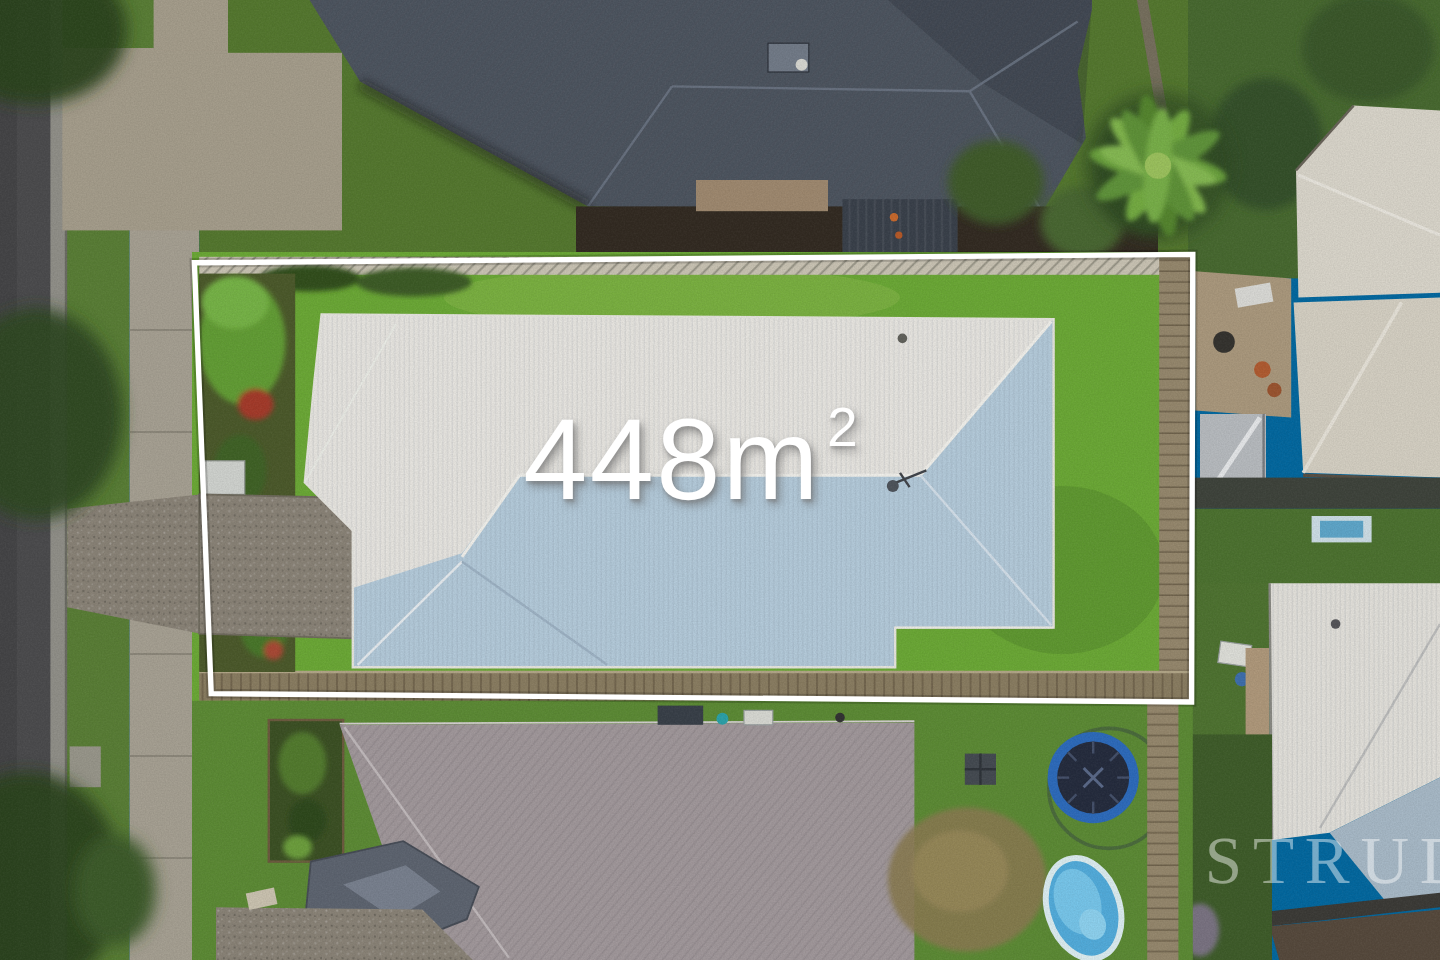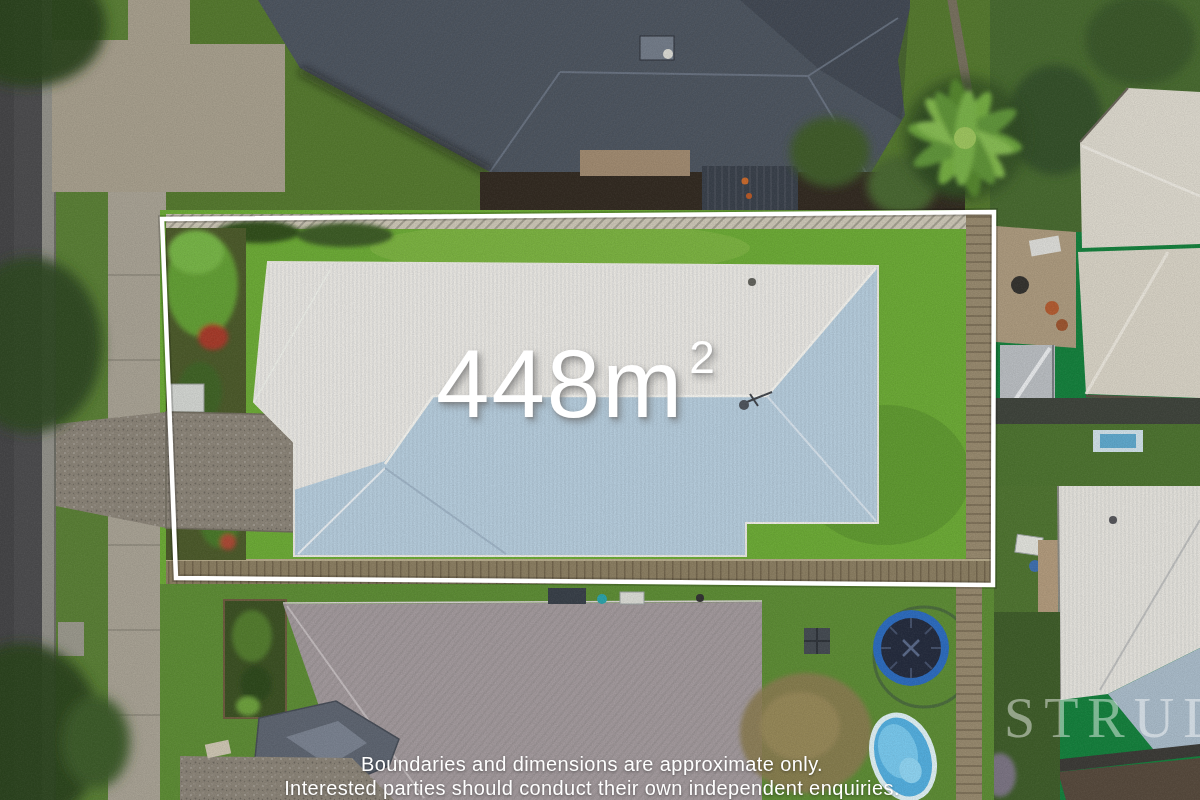--- a/index.html
+++ b/index.html
@@ -1,17 +1,17 @@
 <!DOCTYPE html>
 <html><head>
 <meta charset="utf-8">
 <style>
   html,body{margin:0;padding:0;background:#222;}
   #photo{position:relative;width:1200px;height:800px;overflow:hidden;
-         font-family:"Liberation Sans",sans-serif;background:#15803d;}
+         font-family:"Liberation Sans",sans-serif;background:#0369a1;}
   #photo svg{position:absolute;left:0;top:0;}
   .overlay-text{position:absolute;color:#fff;}
   #area-label{left:436px;top:336px;font-size:96px;font-weight:400;letter-spacing:2px;
               color:#fff;text-shadow:3px 4px 7px rgba(105,105,105,.65),1px 2px 2px rgba(130,130,130,.4);
               line-height:1;}
   #area-label .sup{font-size:46px;position:relative;top:-44px;margin-left:5px;}
   #disclaimer{left:0;top:752px;width:1184px;text-align:center;font-size:20px;line-height:24px;
               letter-spacing:.4px;text-shadow:0 1px 3px rgba(0,0,0,.45);}
   #watermark{left:1004px;top:686px;font-family:"Liberation Serif",serif;font-size:56px;
              letter-spacing:9px;color:rgba(255,255,255,.45);white-space:nowrap;}
@@ -307,19 +307,15 @@
   <g>
     <polygon points="162,219 994,212 993,585 176,578" fill="none" stroke="rgba(0,0,0,0.18)" stroke-width="8"></polygon>
     <polygon points="162,219 994,212 993,585 176,578" fill="none" stroke-width="4.5" stroke="#ffffff"></polygon>
   </g>
 </svg>
 
 <div id="area-label" class="overlay-text">
   <span>448m</span><span class="sup">2</span>
 </div>
 
-<div id="disclaimer" class="overlay-text">
-  <div>Boundaries and dimensions are approximate only.</div>
-  <div>Interested parties should conduct their own independent enquiries.</div>
-</div>
 
 <div id="watermark" class="overlay-text">STRUD</div>
 </div>
 
 </body></html>

